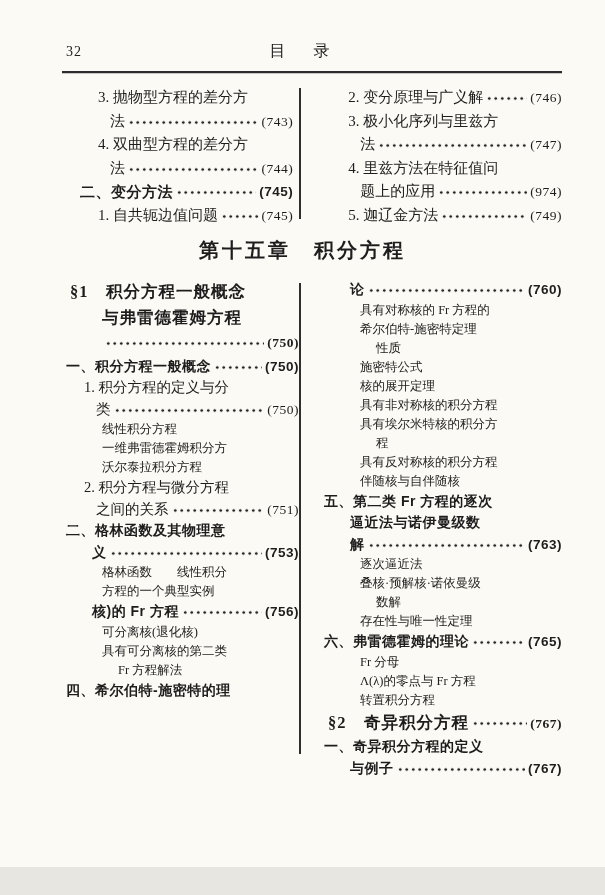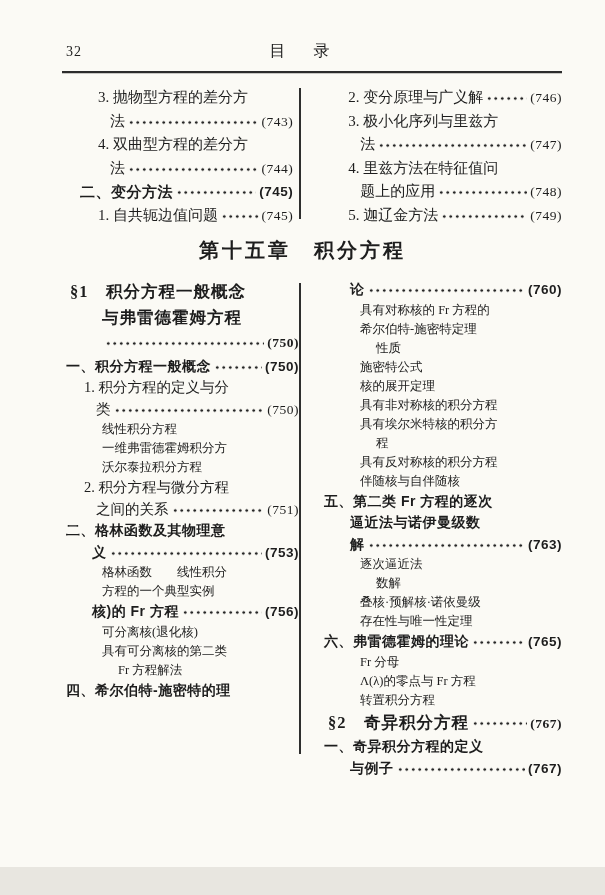--- a/index.html
+++ b/index.html
@@ -123,21 +123,21 @@
           <span class="txt">法</span>
           <span class="leader"></span>
           <span class="pg">(747)</span>
         </div>
         <div class="line l-num">
           <span class="txt">4. 里兹方法在特征值问</span>
         </div>
         <div class="line l-numc">
           <span class="txt">题上的应用</span>
           <span class="leader"></span>
-          <span class="pg">(748)</span>
+          <span class="pg">(974)</span>
         </div>
         <div class="line l-num">
           <span class="txt">5. 迦辽金方法</span>
           <span class="leader"></span>
           <span class="pg">(749)</span>
         </div>
       </div>
   </div>
 
   <div class="chapter">第十五章　积分方程</div>
@@ -261,27 +261,27 @@
           <span class="txt">逼近法与诺伊曼级数</span>
         </div>
         <div class="line l-headc">
           <span class="txt">解</span>
           <span class="leader"></span>
           <span class="pg">(763)</span>
         </div>
         <div class="line l-small">
           <span class="txt">逐次逼近法</span>
         </div>
+        <div class="line l-small">
+          <span class="txt">叠核·预解核·诺依曼级</span>
+        </div>
         <div class="line l-smallc">
           <span class="txt">数解</span>
         </div>
         <div class="line l-small">
-          <span class="txt">叠核·预解核·诺依曼级</span>
-        </div>
-        <div class="line l-small">
           <span class="txt">存在性与唯一性定理</span>
         </div>
         <div class="line l-head">
           <span class="txt">六、弗雷德霍姆的理论</span>
           <span class="leader"></span>
           <span class="pg">(765)</span>
         </div>
         <div class="line l-small">
           <span class="txt">Fr 分母</span>
         </div>

